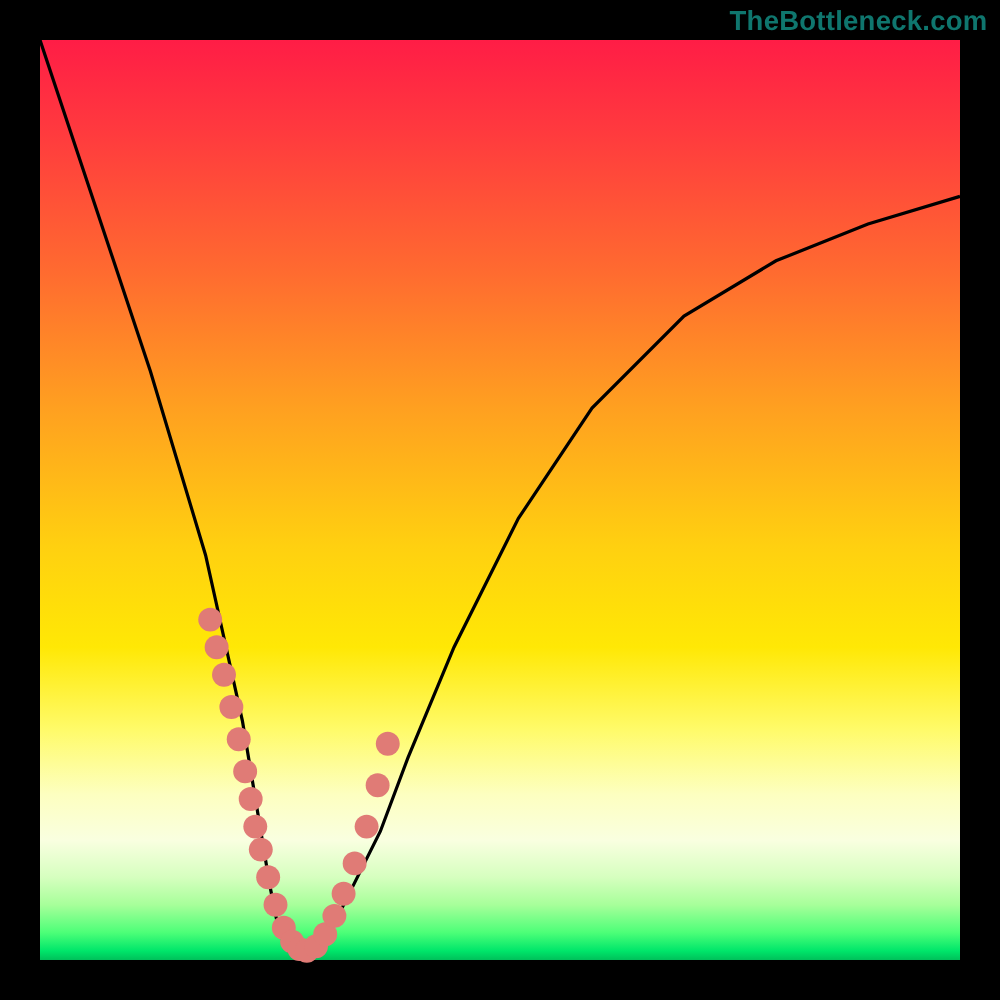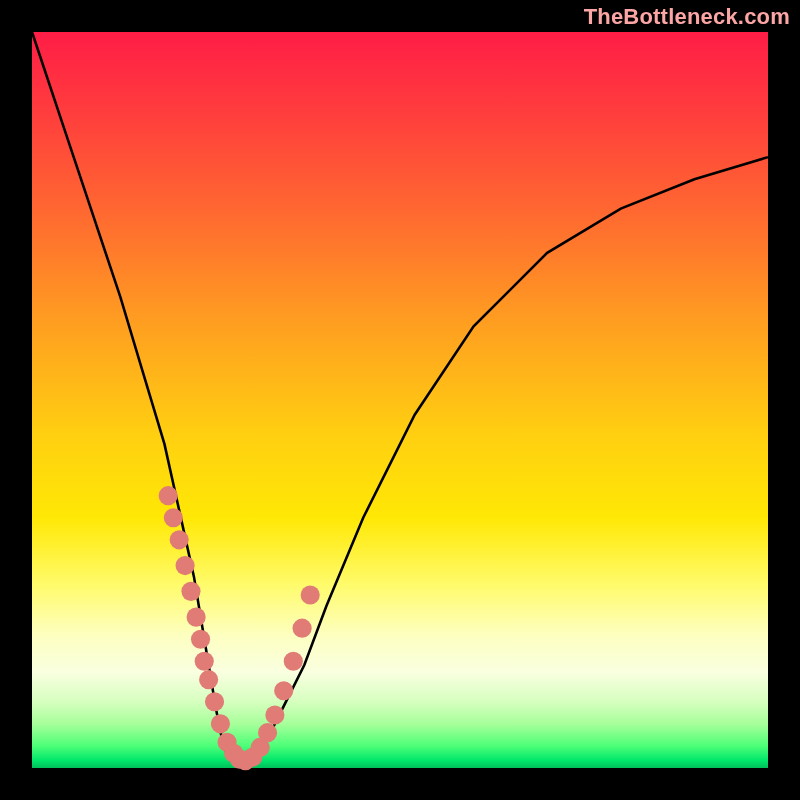--- a/index.html
+++ b/index.html
@@ -14,21 +14,21 @@
   .frame {
     position: relative;
     width: 800px;
     height: 800px;
     background: #000;
   }
   .watermark {
     position: absolute;
     top: 4px;
     right: 10px;
-    color: #fca5a5;
+    color: #0f766e;
     font-size: 22px;
     font-weight: 600;
     letter-spacing: 0.2px;
     user-select: none;
   }
   .plot {
     position: absolute;
     left: 32px;
     top: 32px;
     width: 736px;

